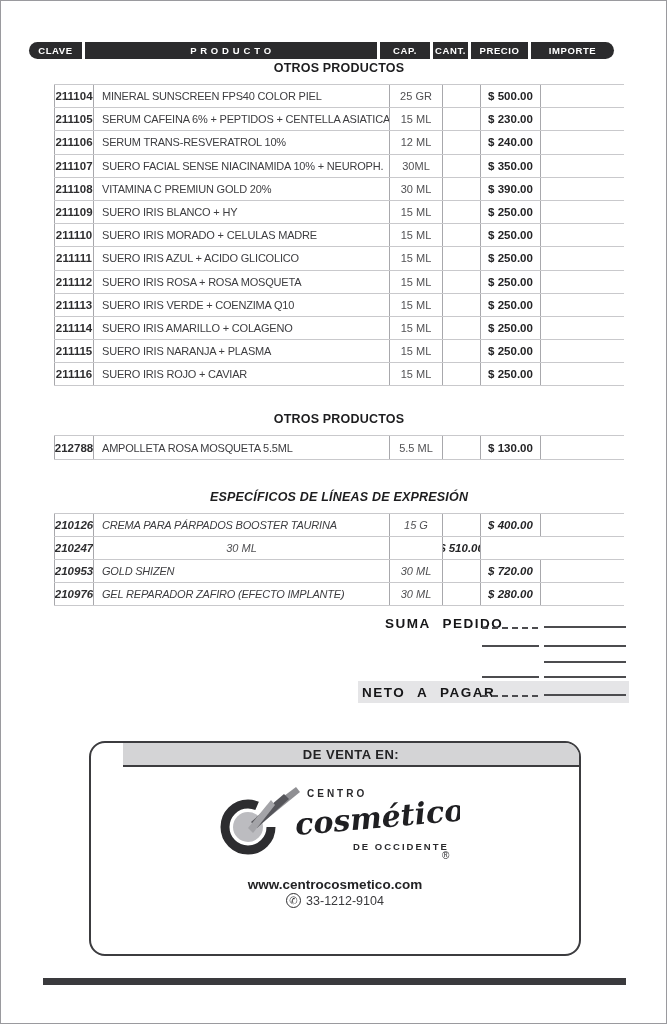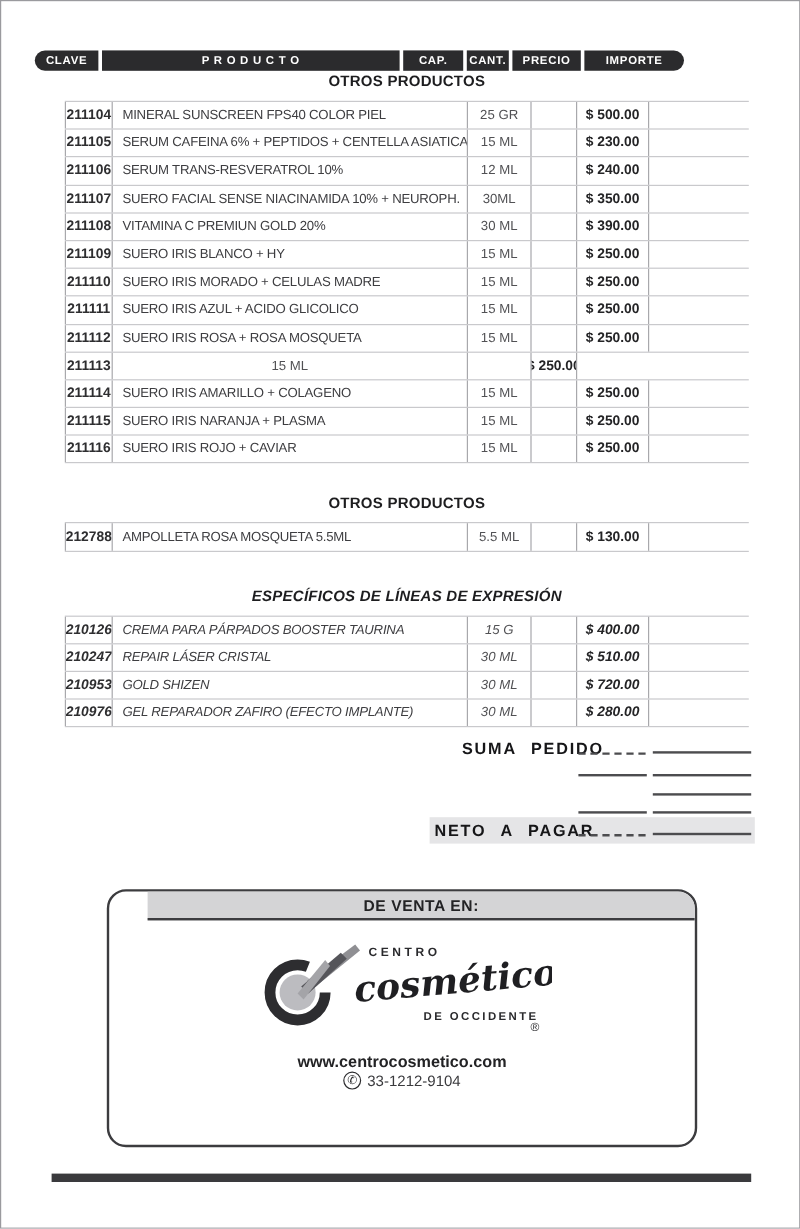--- a/index.html
+++ b/index.html
@@ -7,21 +7,21 @@
     position:relative;width:665px;height:1022px;border:1px solid #9a9a9e;
     background:#fff;font-family:"Liberation Sans",sans-serif;overflow:hidden;
   }
   
   .thead{position:absolute;top:41px;left:28px;width:585px;height:17px;display:flex;gap:3px;}
   .thead .seg{
     background:#2b2b2d;color:#fff;font-weight:bold;font-size:9.5px;letter-spacing:.6px;
     display:flex;align-items:center;justify-content:center;white-space:nowrap;
   }
   .seg.clave{width:53px;border-radius:9px 0 0 9px;}
-  .seg.producto{width:248px;}
+  .seg.producto{width:292px;}
   .seg.cap{width:50px;}
   .seg.cant{width:35px;}
   .seg.precio{width:57px;}
   .seg.importe{width:83px;border-radius:0 9px 9px 0;}
   
   .sections{position:absolute;top:60px;left:53px;width:570px;}
   .section + .section{margin-top:26px;}
   .section.s3{margin-top:30px;font-style:italic;}
   .sec-title{
     text-align:center;font-weight:bold;font-size:12.5px;color:#1d1d1f;
@@ -156,20 +156,21 @@
           <div class="row">
             <div class="cell clave">211112</div>
             <div class="cell producto">SUERO IRIS ROSA + ROSA MOSQUETA</div>
             <div class="cell cap">15 ML</div>
             <div class="cell cant"></div>
             <div class="cell precio">$ 250.00</div>
             <div class="cell importe"></div>
           </div>
           <div class="row">
             <div class="cell clave">211113</div>
+            <div class="cell producto">SUERO IRIS VERDE + COENZIMA Q10</div>
             <div class="cell cap">15 ML</div>
             <div class="cell cant"></div>
             <div class="cell precio">$ 250.00</div>
             <div class="cell importe"></div>
           </div>
           <div class="row">
             <div class="cell clave">211114</div>
             <div class="cell producto">SUERO IRIS AMARILLO + COLAGENO</div>
             <div class="cell cap">15 ML</div>
             <div class="cell cant"></div>
@@ -213,21 +214,20 @@
           <div class="row">
             <div class="cell clave">210126</div>
             <div class="cell producto">CREMA PARA PÁRPADOS BOOSTER TAURINA</div>
             <div class="cell cap">15 G</div>
             <div class="cell cant"></div>
             <div class="cell precio">$ 400.00</div>
             <div class="cell importe"></div>
           </div>
           <div class="row">
             <div class="cell clave">210247</div>
-            <div class="cell producto">REPAIR LÁSER CRISTAL</div>
             <div class="cell cap">30 ML</div>
             <div class="cell cant"></div>
             <div class="cell precio">$ 510.00</div>
             <div class="cell importe"></div>
           </div>
           <div class="row">
             <div class="cell clave">210953</div>
             <div class="cell producto">GOLD SHIZEN</div>
             <div class="cell cap">30 ML</div>
             <div class="cell cant"></div>

